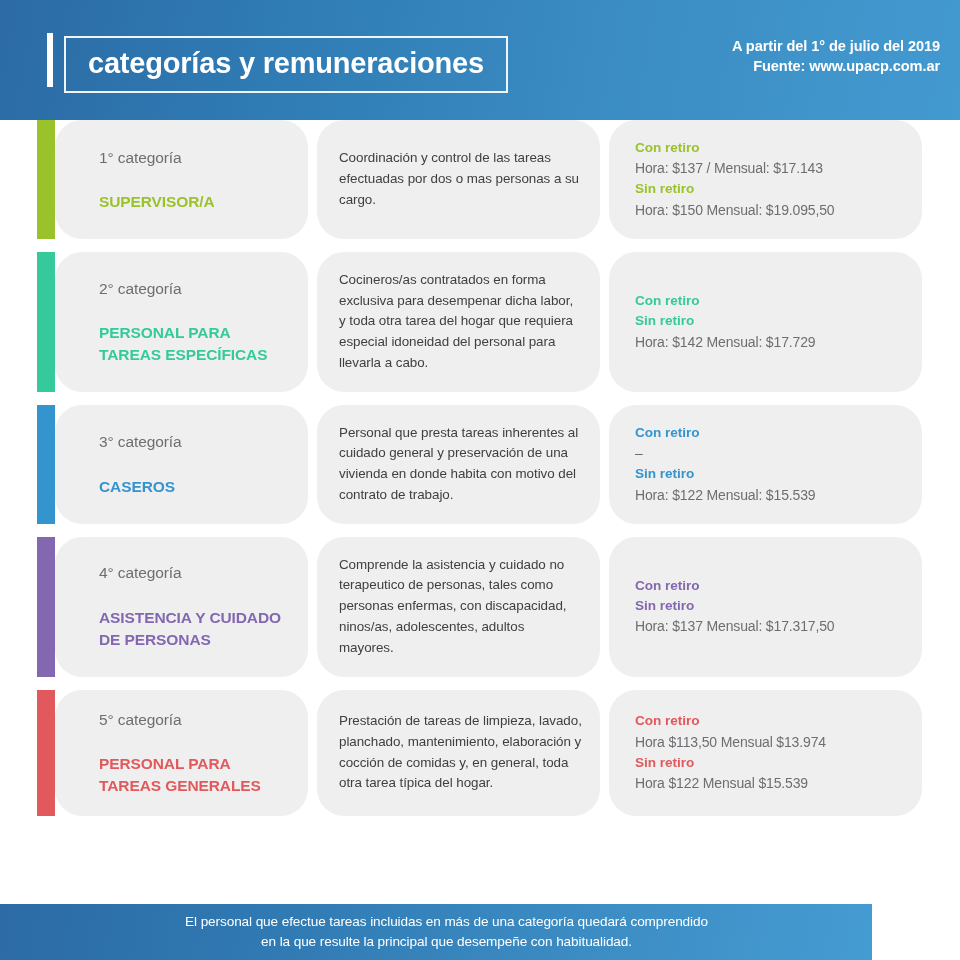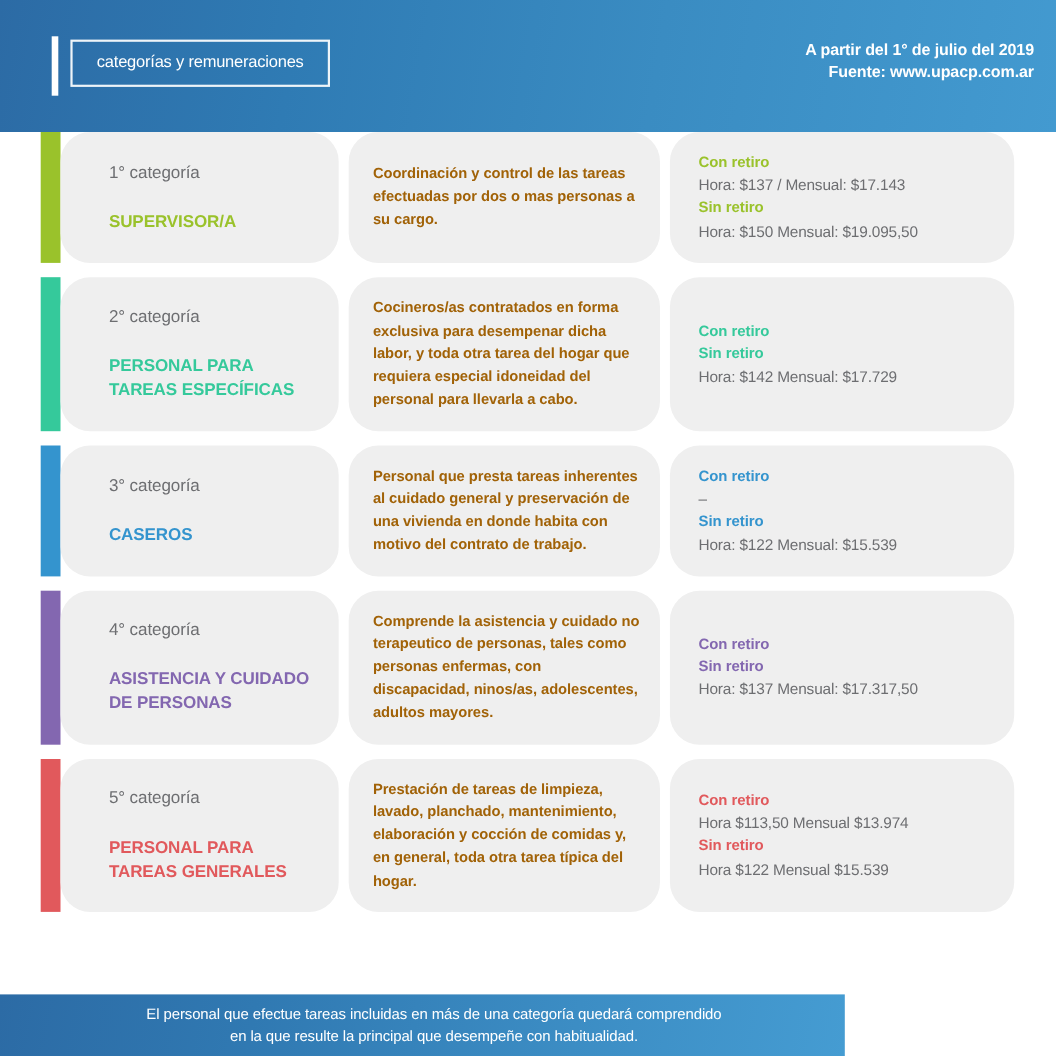--- a/index.html
+++ b/index.html
@@ -19,21 +19,21 @@
   #header-accent-bar {
     position:absolute; left:47px; top:33px; width:6px; height:54px;
     background:#ffffff;
   }
   #title-box {
     position:absolute; left:64px; top:36px;
     padding:11px 22px 13px 22px;
     border:2px solid rgba(255,255,255,0.92);
   }
   #title-text {
-    font-size:15px; font-weight:normal; color:#ffffff;
+    font-size:29px; font-weight:bold; color:#ffffff;
     letter-spacing:-0.2px; white-space:nowrap; line-height:1;
   }
   #header-right {
     position:absolute; right:20px; top:36px;
     text-align:right; color:#ffffff;
     font-size:14.6px; font-weight:bold; line-height:1.38;
     letter-spacing:-0.1px;
   }
 
   
@@ -78,37 +78,36 @@
   .cat-num {
     font-size:15.5px; color:#6d6e71; line-height:1.5;
     letter-spacing:-0.1px;
   }
   .cat-name {
     font-size:15.5px; font-weight:bold; line-height:1.45;
     letter-spacing:-0.1px;
     margin-top:22px;
   }
   .desc {
-    font-size:13.4px; color:#a16207; line-height:1.55;
+    font-size:13.4px; color:#404040; line-height:1.55;
     letter-spacing:-0.05px;
-    font-weight:bold;
   }
   .pay-label {
     font-size:13.6px; font-weight:bold; line-height:1.5;
     letter-spacing:-0.05px;
   }
   .pay-value {
     font-size:14px; color:#6d6e71; line-height:1.5;
     letter-spacing:-0.15px;
   }
   .pay-block-2 { }
 
   
   #footer {
-    position:absolute; left:0; bottom:0; width:768px; height:56px;
+    position:absolute; left:0; bottom:0; width:872px; height:56px;
     background:linear-gradient(100deg,#2c6ba5 0%,#3079b2 30%,#3c8dc4 68%,#459cd2 100%);
     display:flex; align-items:center; justify-content:center;padding-left:21px;
   }
   #footer-text {
     color:#ffffff; font-size:13.6px; line-height:1.5;
     text-align:center; letter-spacing:-0.1px;
   }
 </style>
 </head>
 <body>

